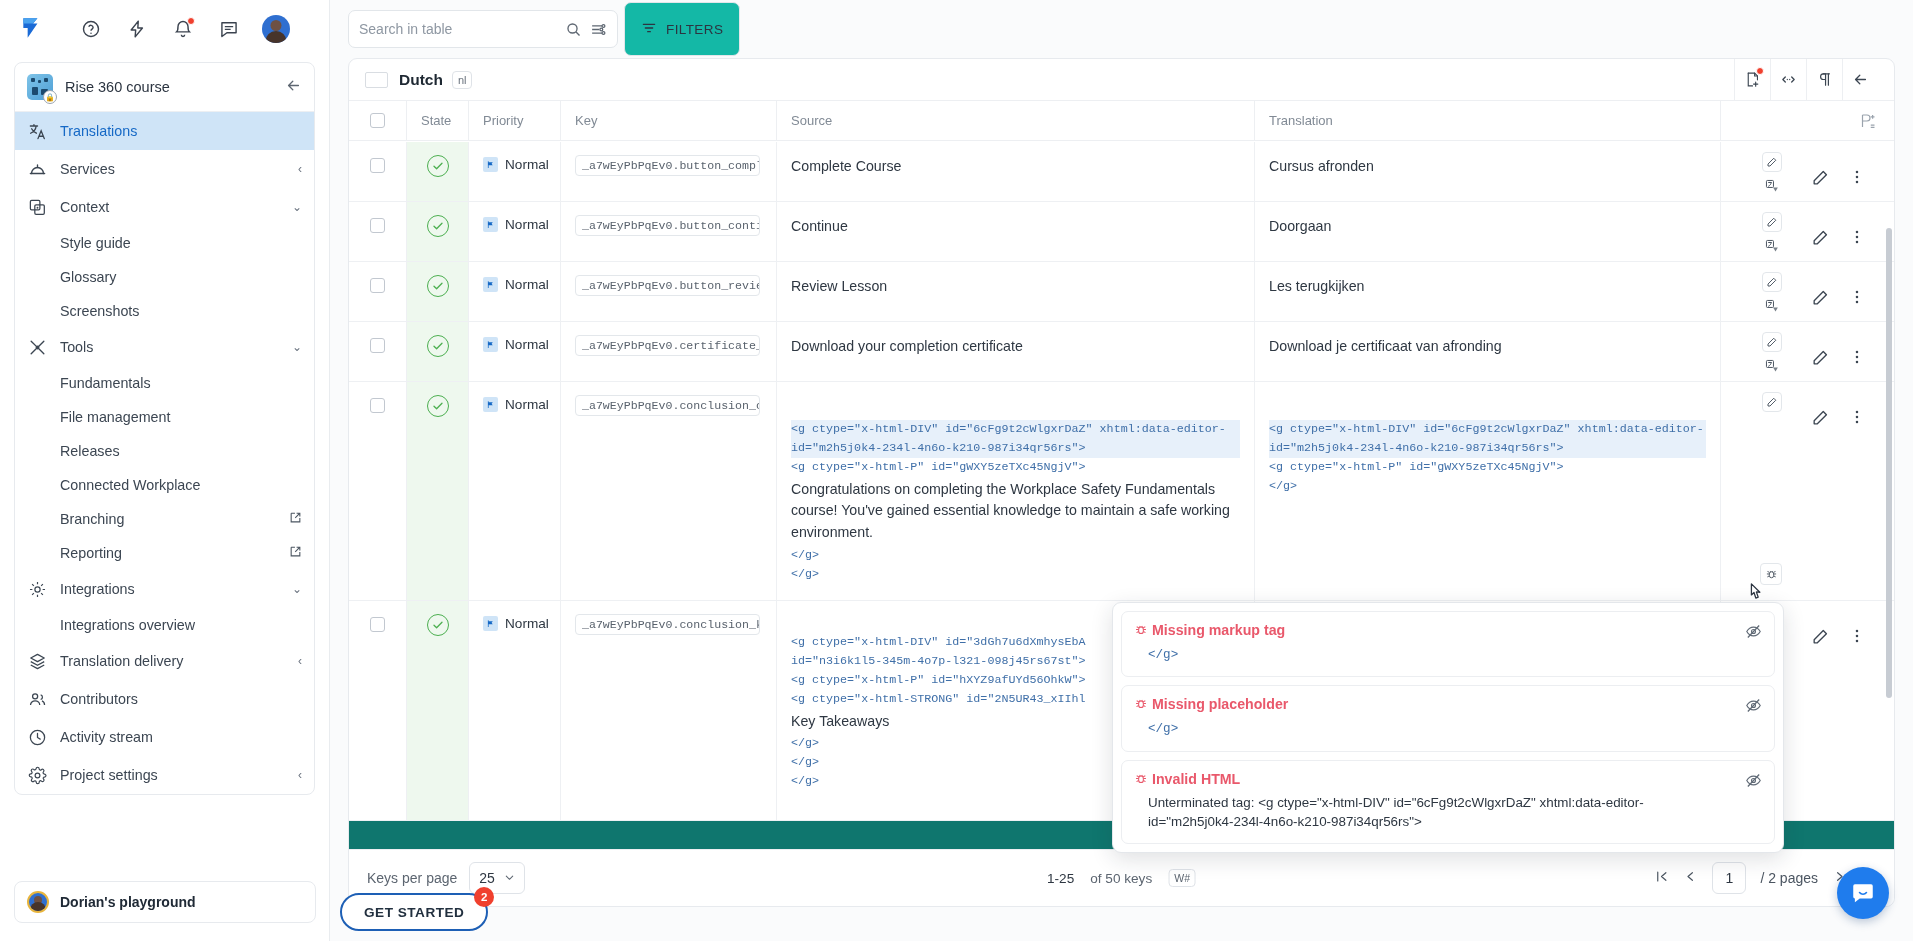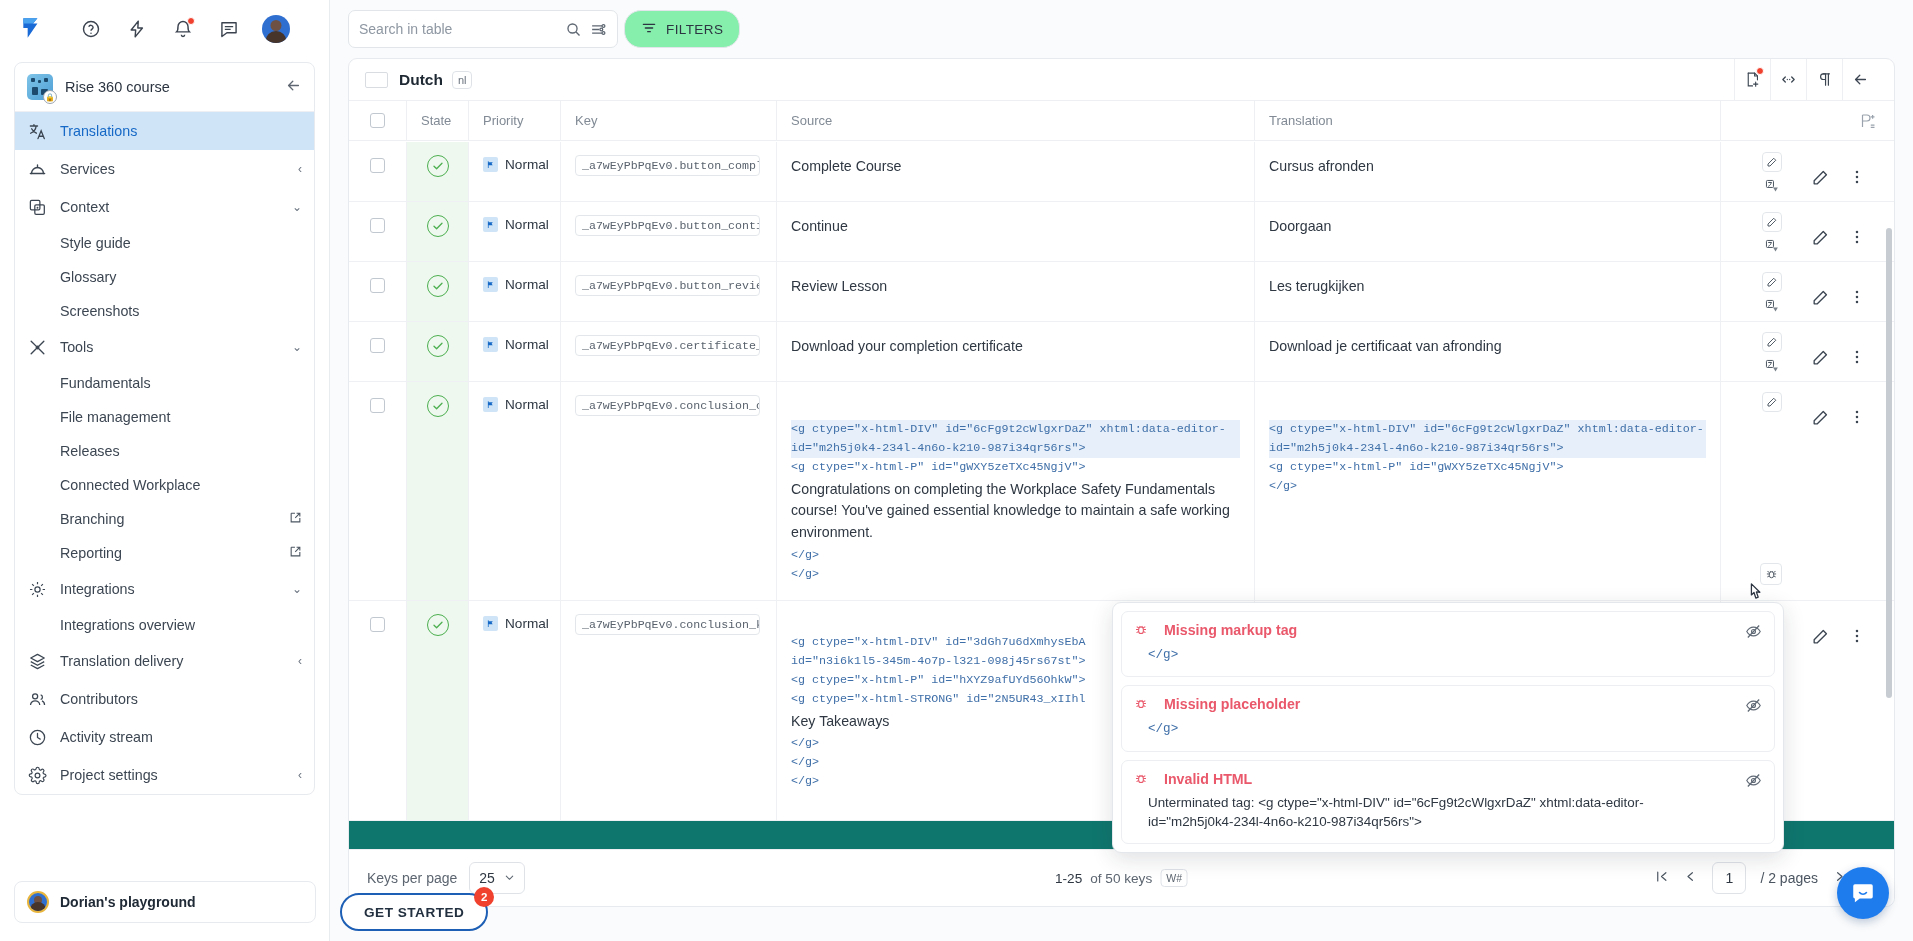--- a/index.html
+++ b/index.html
@@ -47,21 +47,21 @@
   .acct-av .body { position:absolute; left:50%; bottom:-1px; transform:translateX(-50%); width:16px; height:10px; border-radius:8px 8px 0 0; background:#47342b; }
   .acct-name { font-size:14px; color:#202a36; font-weight:600; }
 
   
   .main { position:absolute; left:330px; top:0; right:0; height:941px; background:#fafbfc; }
   .topbar { height:58px; display:flex; align-items:center; gap:6px; padding:0 18px; }
   .search { width:270px; height:38px; background:#fff; border:1px solid #e2e6ea; border-radius:7px; display:flex; align-items:center; padding:0 10px; gap:8px; }
   .search input { border:none; outline:none; flex:1; font-size:14px; font-family:inherit; color:#3a434f; background:transparent; }
   .search input::placeholder { color:#8e97a2; }
   .sicon { color:#5e6772; display:flex; align-items:center; cursor:pointer; }
-  .filters-btn { height:38px; background:#86efac; border:1px solid #e2e6ea; border-radius:17px; display:flex; align-items:center; gap:9px; padding:0 16px; font-size:13.5px; letter-spacing:.4px; color:#2c3541; cursor:pointer; }
+  .filters-btn { height:54px; background:#14b8a6; border:1px solid #e2e6ea; border-radius:7px; display:flex; align-items:center; gap:9px; padding:0 16px; font-size:13.5px; letter-spacing:.4px; color:#2c3541; cursor:pointer; }
 
   .panel { position:absolute; left:18px; right:18px; top:58px; bottom:34px; background:#fff; border:1px solid #e7eaee; border-radius:9px; overflow:hidden; }
   .langbar { height:42px; display:flex; align-items:center; padding:0 16px; border-bottom:1px solid #edeff2; }
   .flag { width:23px; height:16px; border-radius:2px; overflow:hidden; flex:none; border:1px solid #d9dde2; }
   .flag .s1{height:33.3%;background:#ae1c28;} .flag .s2{height:33.4%;background:#fff;} .flag .s3{height:33.3%;background:#21468b;}
   .lang-name { font-size:15.5px; font-weight:700; color:#1e2832; margin-left:11px; }
   .lang-code { margin-left:9px; font-size:11px; color:#6a737e; border:1px solid #dfe3e8; border-radius:4px; padding:2px 5px; background:#fff; }
   .lang-actions { margin-left:auto; display:flex; align-items:center; }
   .labtn { width:36px; height:42px; display:flex; align-items:center; justify-content:center; color:#3c4652; cursor:pointer; position:relative; border-left:1px solid #edeff2; }
   .labtn .dot-red { top:8px; right:6px; }
@@ -101,35 +101,35 @@
   .acts { display:flex; align-items:flex-start; justify-content:flex-end; gap:18px; padding-top:12px; padding-right:14px; }
   .act-btn { color:#3c4652; cursor:pointer; display:flex; align-items:center; justify-content:center; }
   .mini-edit { position:absolute; right:112px; top:10px; width:20px; height:20px; border:1px solid #e3e7eb; border-radius:4px; background:#fff; display:flex; align-items:center; justify-content:center; color:#4b5561; cursor:pointer; }
   .mini-mt { position:absolute; right:112px; top:34px; width:20px; height:20px; display:flex; align-items:center; justify-content:center; color:#4b5561; cursor:pointer; }
   .mini-bug { position:absolute; right:112px; width:22px; height:22px; border:1px solid #e3e7eb; border-radius:4px; background:#fff; display:flex; align-items:center; justify-content:center; color:#4b5561; cursor:pointer; }
 
   
   .pager { position:absolute; left:0; right:0; bottom:0; height:57px; border-top:1px solid #edeff2; display:flex; align-items:center; padding:0 18px; background:#fff; }
   .kpp { font-size:14px; color:#5c6570; }
   .kpp-sel { margin-left:12px; height:32px; min-width:56px; border:1px solid #dfe3e8; border-radius:6px; display:inline-flex; align-items:center; gap:9px; padding:0 9px; font-size:14px; color:#2e3742; cursor:pointer; }
-  .counts { position:absolute; left:50%; transform:translateX(-50%); display:flex; align-items:center; gap:8px; font-size:13.6px; color:#5c6570; }
+  .counts { position:absolute; left:50%; transform:translateX(-50%); display:flex; align-items:center; gap:16px; font-size:13.6px; color:#5c6570; }
   .counts b { color:#2e3742; font-weight:400; }
   .wchip { border:1px solid #dfe3e8; border-radius:4px; padding:2px 5px; font-size:10.5px; color:#5c6570; background:#fff; cursor:pointer; }
   .pnav { margin-left:auto; display:flex; align-items:center; gap:14px; font-size:14px; color:#4b5561; }
   .pnav span { cursor:pointer; }
   .pagebox { width:34px; height:32px; border:1px solid #dfe3e8; border-radius:6px; display:flex; align-items:center; justify-content:center; font-size:14px; color:#2e3742; cursor:text; }
 
   
   .vscroll { position:absolute; right:2px; top:86px; width:6px; height:470px; background:#c7ccd3; border-radius:3px; }
 
   
   .errpop { position:absolute; left:1112px; top:602px; width:672px; background:#fff; border:1px solid #e4e7eb; border-radius:9px; box-shadow:0 6px 22px rgba(25,35,50,.14); padding:8px; z-index:40; }
   .erritem { border:1px solid #eceef1; border-radius:7px; padding:10px 12px 12px 12px; margin-bottom:8px; position:relative; background:#fff; }
   .erritem:last-child { margin-bottom:0; }
-  .errhead { display:flex; align-items:center; gap:16px; }
+  .errhead { display:flex; align-items:center; gap:4px; }
   .errtitle { font-size:14.2px; color:#e9586b; font-weight:600; }
   .errbug { color:#e9586b; display:flex; align-items:center; }
   .erreye { position:absolute; right:12px; top:11px; color:#606a76; cursor:pointer; }
   .errbody { margin-top:6px; padding-left:14px; font-size:13.4px; color:#2e3742; line-height:1.45; }
   .errbody .mono { font-family:"Liberation Mono", monospace; font-size:12.6px; color:#3f6fa8; }
 
   .cursor { position:absolute; left:1745px; top:581px; z-index:60; }
 
   
   .getstarted { position:absolute; left:340px; bottom:10px; display:flex; align-items:center; z-index:45; }

